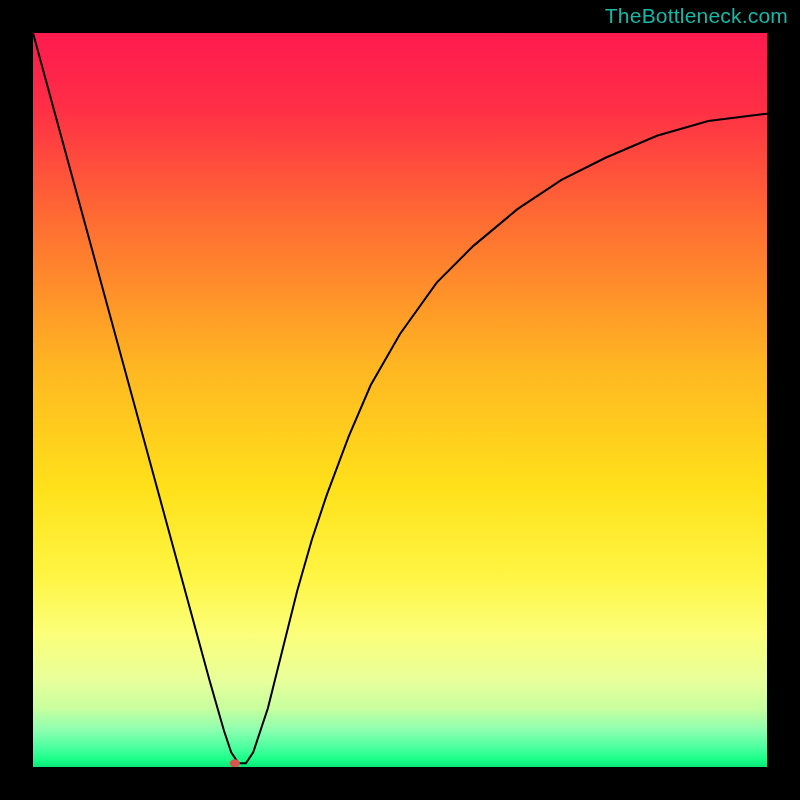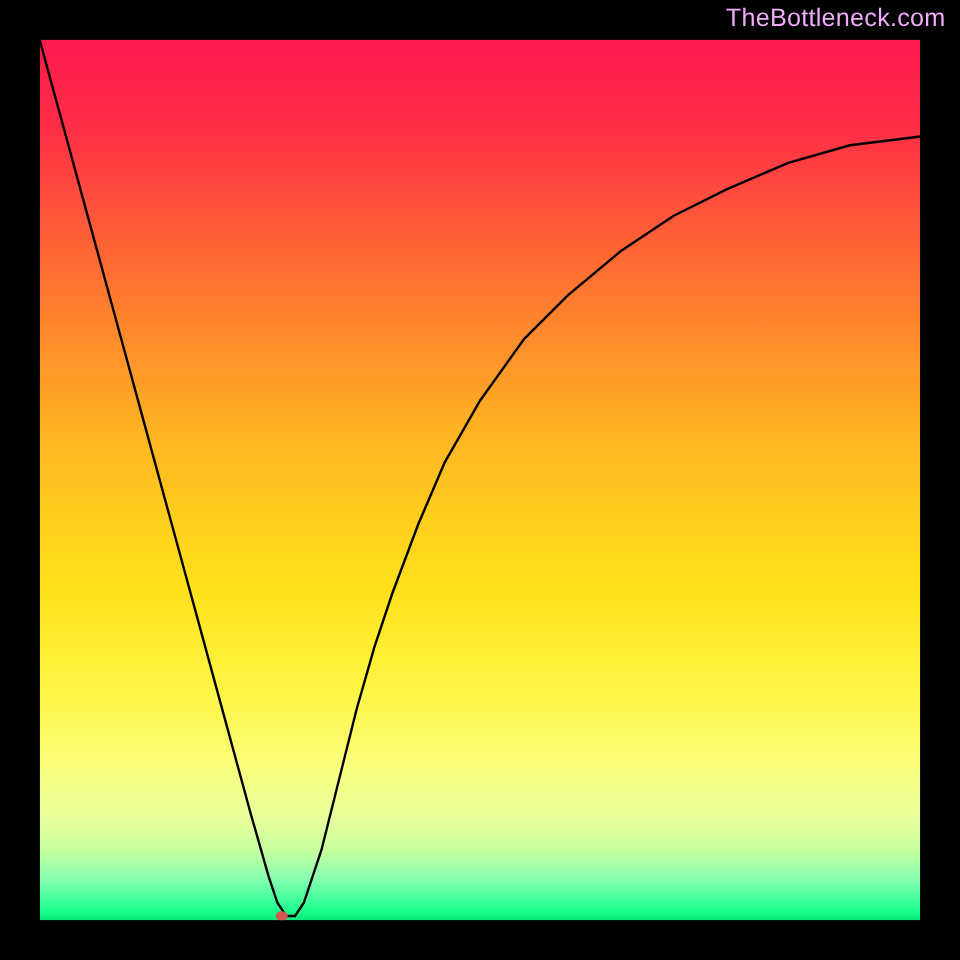--- a/index.html
+++ b/index.html
@@ -24,21 +24,21 @@
     left: 33px;
     top: 33px;
     width: 734px;
     height: 734px;
     overflow: hidden;
   }
   .watermark {
     position: absolute;
     top: 4px;
     right: 12px;
-    color: #f0abfc;
+    color: #14b8a6;
     font-size: 21px;
     letter-spacing: 0.2px;
     font-weight: 500;
     user-select: none;
   }
   svg { display: block; }
 </style>
 </head>
 <body>
 

